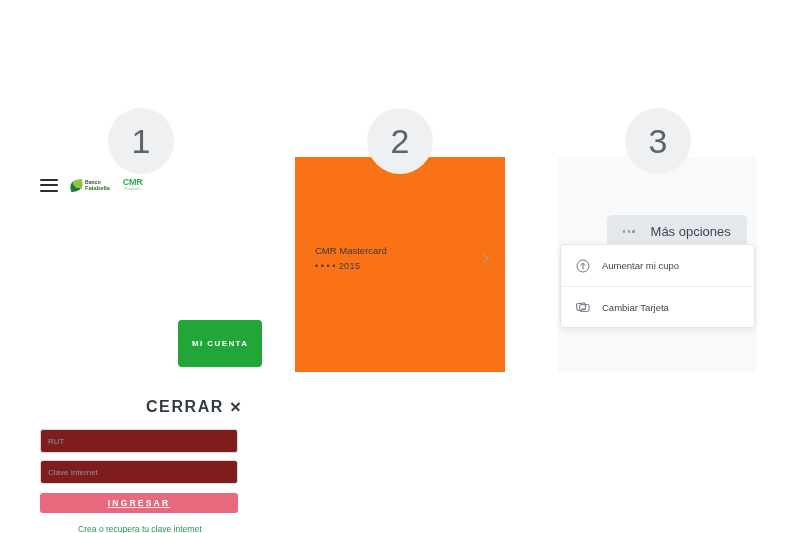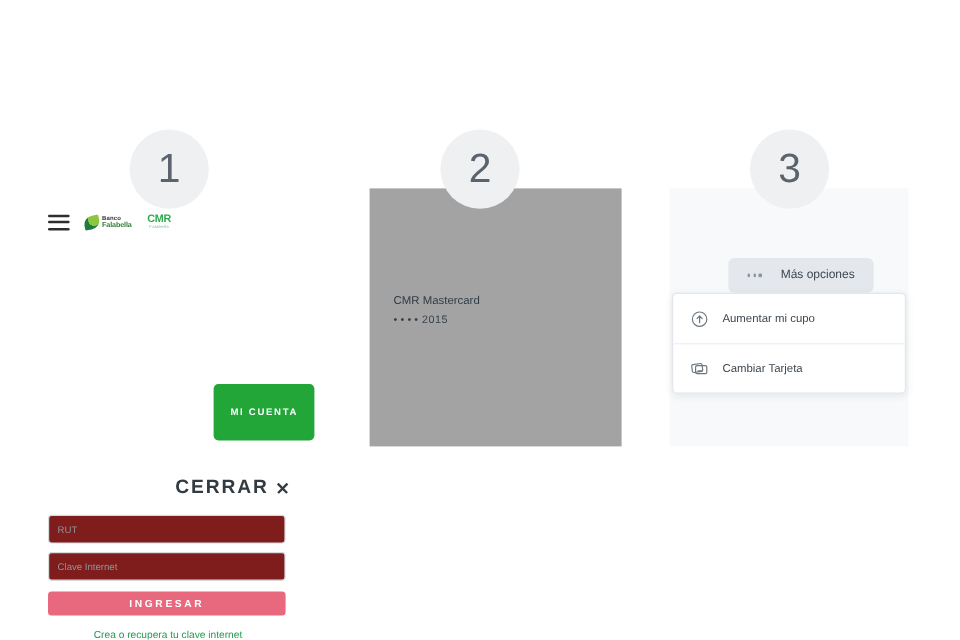--- a/index.html
+++ b/index.html
@@ -91,32 +91,33 @@
   }
   .field::placeholder { color: #8d949b; }
 
   .ingresar {
     width: 198px; height: 20px;
     background: #e8697e;
     border: none; border-radius: 3px;
     color: #fff; font-size: 8.5px; font-weight: bold; letter-spacing: 2.2px;
     cursor: pointer;
     margin-top: 2px;
+    text-decoration: underline;
   }
   .recuperar {
     display: block; text-align: center;
     margin-top: 11px;
     font-size: 8.5px; color: #1f9a4d; text-decoration: none;
   }
 
   
   #panel2 {
-    position: absolute; left: 308px; top: 157px;
+    position: absolute; left: 295px; top: 157px;
     width: 210px; height: 215px;
-    background: #a3a3a3;
+    background: #f97316;
   }
   .card-row {
     position: absolute; left: 20px; top: 88px;
     width: 172px;
     display: flex; align-items: center; justify-content: space-between;
   }
   .card-info { display: flex; flex-direction: column; gap: 5px; }
   .card-name { font-size: 9.5px; color: #2f3b46; }
   .card-mask { font-size: 9px; color: #39424c; letter-spacing: .4px; }
   .chev {
@@ -137,21 +138,21 @@
     position: absolute; left: 607px; top: 215px;
     display: flex; align-items: center; gap: 16px;
     padding: 9px 16px;
     background: #e4e8ed;
     border: none; border-radius: 5px;
     cursor: pointer;
     z-index: 20;
   }
   .dots { display: flex; gap: 2.5px; }
   .dots i { width: 2.2px; height: 2.2px; border-radius: 50%; background: #8b949e; display: block; }
-  .mas-label { font-size: 10px; color: #3d4750; }
+  .mas-label { font-size: 13px; color: #3d4750; }
 
   .dropdown {
     position: absolute; left: 560px; top: 244px;
     width: 195px;
     background: #ffffff;
     border: 1px solid #e3e7eb;
     border-radius: 4px;
     box-shadow: 0 2px 7px rgba(40,50,60,.09);
     z-index: 30;
   }

